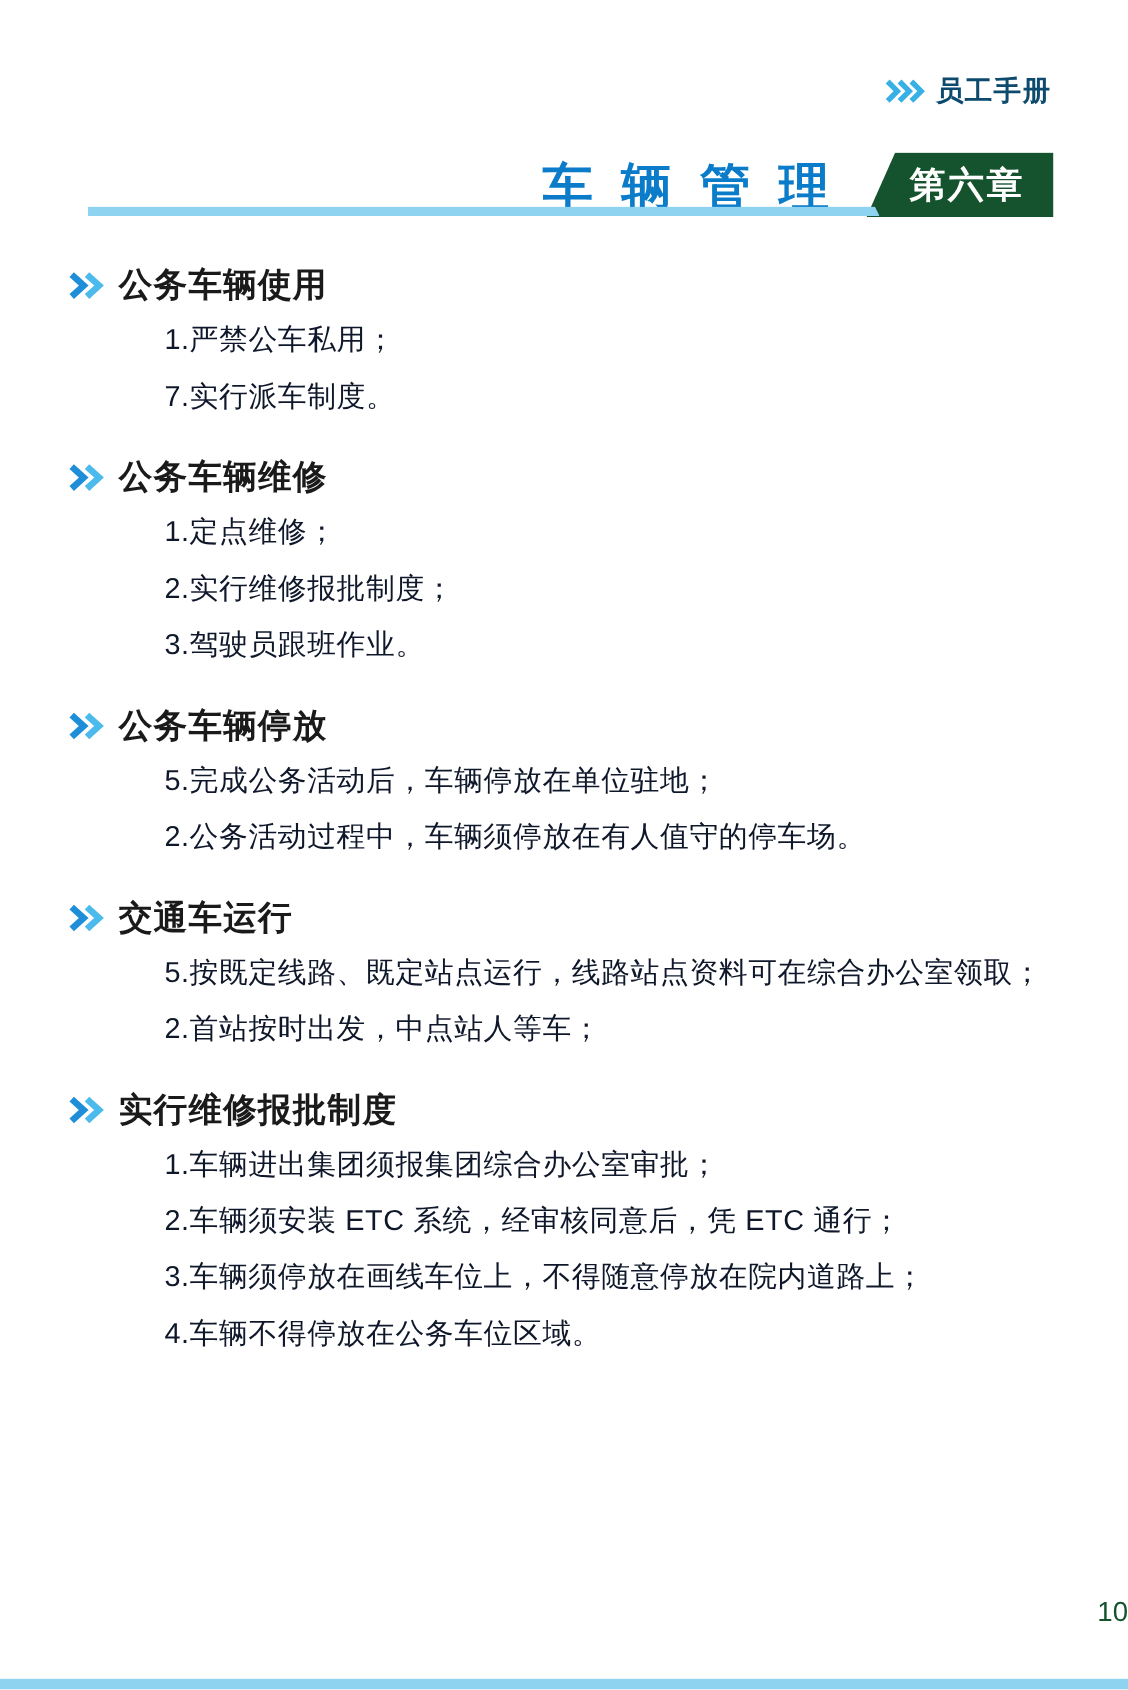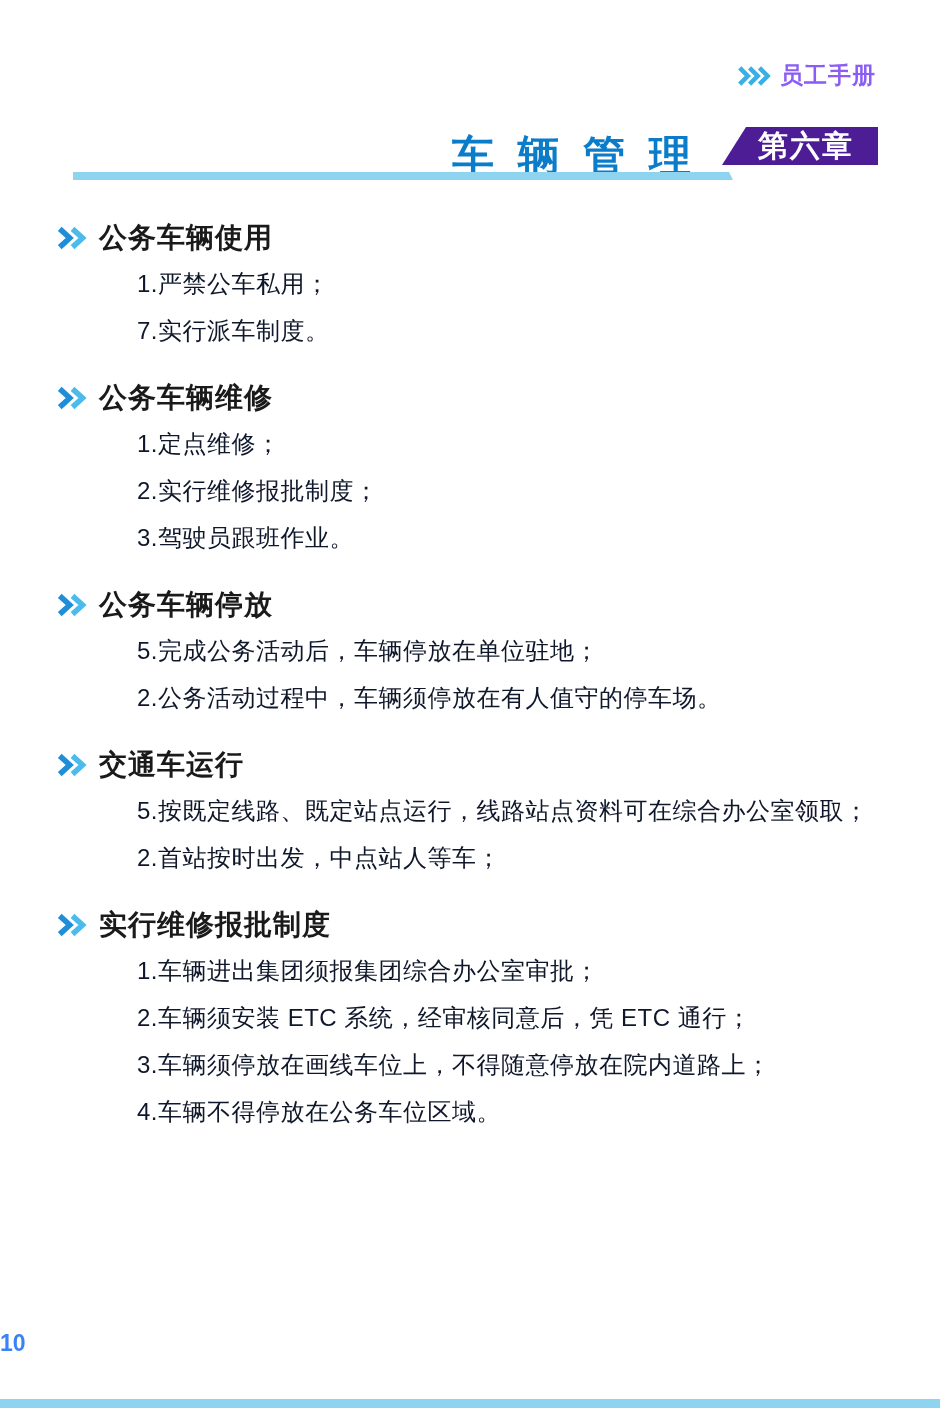--- a/index.html
+++ b/index.html
@@ -8,32 +8,32 @@
     width:940px;height:1408px;
     margin:0 auto;
     background:#ffffff;
     font-family:"Liberation Sans","DejaVu Sans",sans-serif;
     overflow:hidden;
   }
   
   .brand{
     position:absolute;top:60px;right:64px;
     display:flex;align-items:center;gap:7px;
-    color:#8b5cf6;font-size:23px;font-weight:600;letter-spacing:1px;
+    color:#0c4a6e;font-size:23px;font-weight:600;letter-spacing:1px;
   }
   .brand svg{display:block;}
   
   .page-title{
     position:absolute;top:123px;right:231px;margin:12px;
     font-size:42px;line-height:1;font-weight:bold;
     color:#0a7cc9;letter-spacing:6px;white-space:nowrap;
   }
   .chapter-badge{
-    position:absolute;left:722px;top:127px;width:156px;height:38px;
-    background:#4c1d95;color:#ffffff;
+    position:absolute;left:722px;top:127px;width:156px;height:54px;
+    background:#14532d;color:#ffffff;
     display:flex;align-items:center;justify-content:center;
     font-size:30px;font-weight:bold;letter-spacing:2px;
     padding-left:12px;box-sizing:border-box;
     clip-path:polygon(24px 0,100% 0,100% 100%,0 100%);
   }
   .header-rule{
     position:absolute;left:73px;top:172px;width:660px;height:8px;
     background:#8ed3f0;
     clip-path:polygon(0 0,calc(100% - 4px) 0,100% 100%,0 100%);
   }
@@ -44,21 +44,21 @@
   .sec-head svg{display:block;flex:0 0 auto;}
   .sec-title{margin:0;font-size:28px;font-weight:bold;color:#1a1a1a;letter-spacing:1px;}
   .item{
     margin:0;padding-left:80px;
     font-size:24px;line-height:47px;color:#0f172a;letter-spacing:0.5px;
     white-space:nowrap;
   }
   
   .pageno{
     position:absolute;left:0;right:0;top:1330px;
-    text-align:left;font-size:23px;color:#3b82f6;font-weight:bold;
+    text-align:right;font-size:23px;color:#14532d;
   }
   .bottom-bar{
     position:absolute;left:0;right:0;bottom:0;height:9px;background:#8ed3f0;
   }
 </style>
 </head>
 <body>
 
 <div class="page">
 

